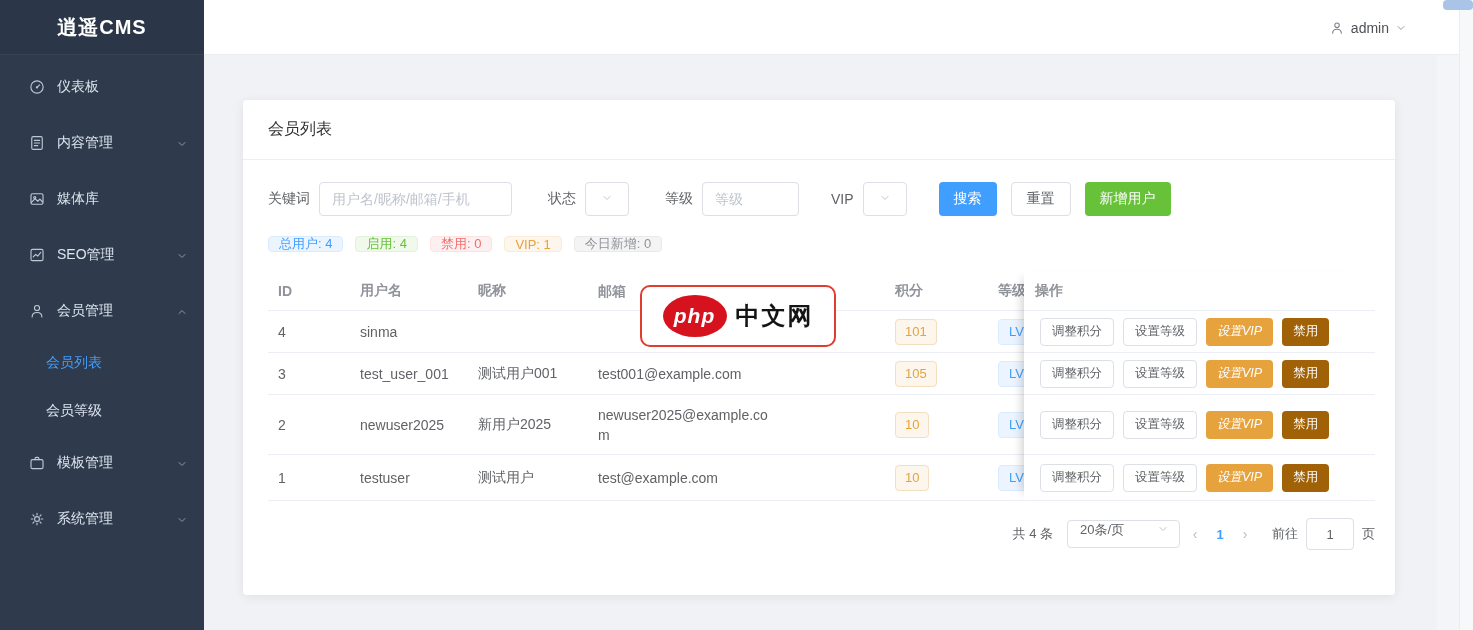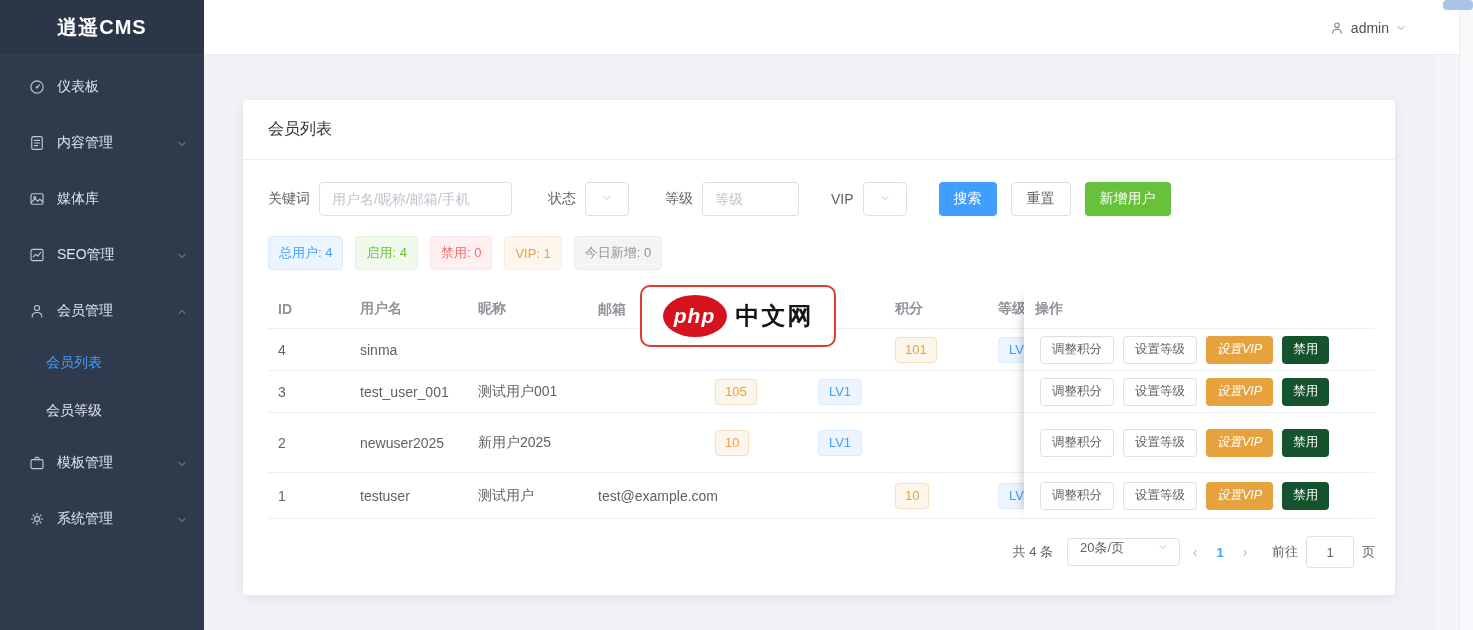--- a/index.html
+++ b/index.html
@@ -45,21 +45,21 @@
   .mini-select { width:44px; height:34px; border:1px solid #dcdfe6; border-radius:4px; display:flex; align-items:center; justify-content:center; cursor:pointer; background:#fff; }
   .mini-select svg, .sel-arrow svg { width:12px; height:12px; stroke:#c0c4cc; stroke-width:2; fill:none; stroke-linecap:round; stroke-linejoin:round; }
   .gap36 { margin-left:36px; } .gap32 { margin-left:32px; } .gap14 { margin-left:14px; }
   .btn { height:34px; border-radius:4px; border:none; font-size:14px; padding:4px 15px; cursor:pointer; font-family:"Liberation Sans", sans-serif; }
   .btn-primary { background:#409EFF; color:#fff; }
   .btn-plain { background:#fff; color:#606266; border:1px solid #dcdfe6; }
   .btn-success { background:#67C23A; color:#fff; }
 
   
   .stats { display:flex; gap:12px; padding:2px 25px 0 25px; }
-  .tag { height:34px; display:inline-flex; align-items:center; padding:0 10px; border-radius:4px; font-size:13px; border:1px solid transparent; }
+  .tag { height:16px; display:inline-flex; align-items:center; padding:0 10px; border-radius:4px; font-size:13px; border:1px solid transparent; }
   .tag-blue   { background:#ecf5ff; border-color:#d9ecff; color:#409EFF; }
   .tag-green  { background:#f0f9eb; border-color:#e1f3d8; color:#67C23A; }
   .tag-red    { background:#fef0f0; border-color:#fde2e2; color:#F56C6C; }
   .tag-orange { background:#fdf6ec; border-color:#faecd8; color:#E6A23C; }
   .tag-gray   { background:#f4f4f5; border-color:#e9e9eb; color:#909399; }
 
   
   .table-wrap { position:relative; margin:19px 20px 0 25px; }
   .t-head, .t-row { display:flex; border-bottom:1px solid #ebeef5; }
   .t-head { height:40px; color:#909399; font-weight:600; font-size:14px; }
@@ -72,21 +72,21 @@
   .pt-tag { display:inline-block; height:26px; line-height:24px; padding:0 9px; border-radius:4px; background:#fdf6ec; border:1px solid #f3dfc0; color:#E6A23C; font-size:13px; }
   .lv-tag { display:inline-block; height:26px; line-height:24px; width:44px; text-align:center; border-radius:4px; background:#ecf5ff; border:1px solid #d9ecff; color:#409EFF; font-size:13px; }
 
   
   .ops-overlay { position:absolute; top:0; left:756px; right:0; background:#fff; box-shadow:-10px 0 10px -9px rgba(0,0,0,0.22); }
   .ops-head { height:40px; display:flex; align-items:center; padding-left:11px; color:#909399; font-weight:600; font-size:14px; border-bottom:1px solid #ebeef5; }
   .ops-row { display:flex; align-items:center; gap:9px; padding-left:16px; border-bottom:1px solid #ebeef5; }
   .op-btn { height:28px; padding:0 11px; border-radius:4px; font-size:12.5px; cursor:pointer; border:none; font-family:"Liberation Sans", sans-serif; white-space:nowrap; }
   .op-plain { background:#fff; border:1px solid #dcdfe6; color:#606266; }
   .op-warn { background:#E6A23C; color:#fff;font-style:italic; }
-  .op-danger { background:#14532d; color:#fff; }
+  .op-danger { background:#a16207; color:#fff; }
 
   
   .pager { display:flex; align-items:center; justify-content:flex-end; margin:17px 20px 0 0; font-size:13px; color:#606266; }
   .pg-total { margin-right:14px; }
   .pg-size { width:113px; height:28px; border:1px solid #dcdfe6; border-radius:4px; display:flex; align-items:center; justify-content:space-between; padding:0 10px 8px 12px; cursor:pointer; background:#fff; }
   .pg-arrow { width:30px; text-align:center; color:#b4bccc; font-size:14px; cursor:pointer; }
   .pg-cur { color:#409EFF; font-weight:700; width:20px; text-align:center; cursor:pointer; }
   .pg-goto { margin-left:12px; margin-right:8px; }
   .pg-input { width:48px; height:32px; border:1px solid #dcdfe6; border-radius:4px; text-align:center; font-size:13px; color:#606266; outline:none; margin-right:8px; font-family:"Liberation Sans", sans-serif; }
 
@@ -289,33 +289,39 @@
           </div>
         <div class="c level">
             <span class="lv-tag">LV1</span>
           </div>
       </div>
 
       <div class="t-row r1">
         <div class="c id">3</div>
         <div class="c user">test_user_001</div>
         <div class="c nick">测试用户001</div>
+        <div class="c email">
+            <span>test001@example.com</span>
+          </div>
         <div class="c spacer"></div>
         <div class="c points">
             <span class="pt-tag">105</span>
           </div>
         <div class="c level">
             <span class="lv-tag">LV1</span>
           </div>
       </div>
 
       <div class="t-row r2">
         <div class="c id">2</div>
         <div class="c user">newuser2025</div>
         <div class="c nick">新用户2025</div>
+        <div class="c email">
+            <span>newuser2025@example.com</span>
+          </div>
         <div class="c spacer"></div>
         <div class="c points">
             <span class="pt-tag">10</span>
           </div>
         <div class="c level">
             <span class="lv-tag">LV1</span>
           </div>
       </div>
 
       <div class="t-row r3">

